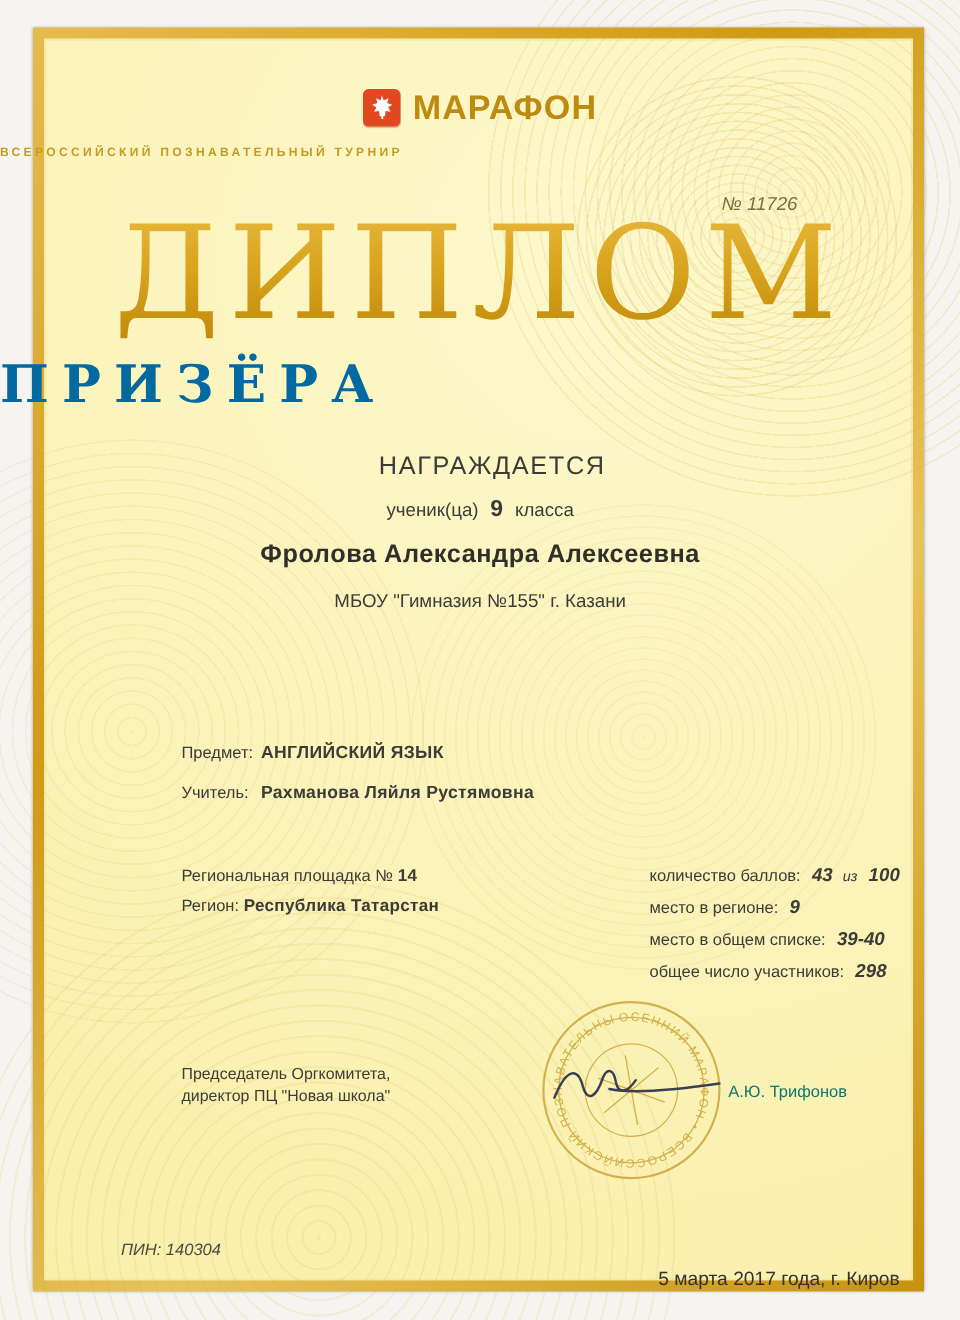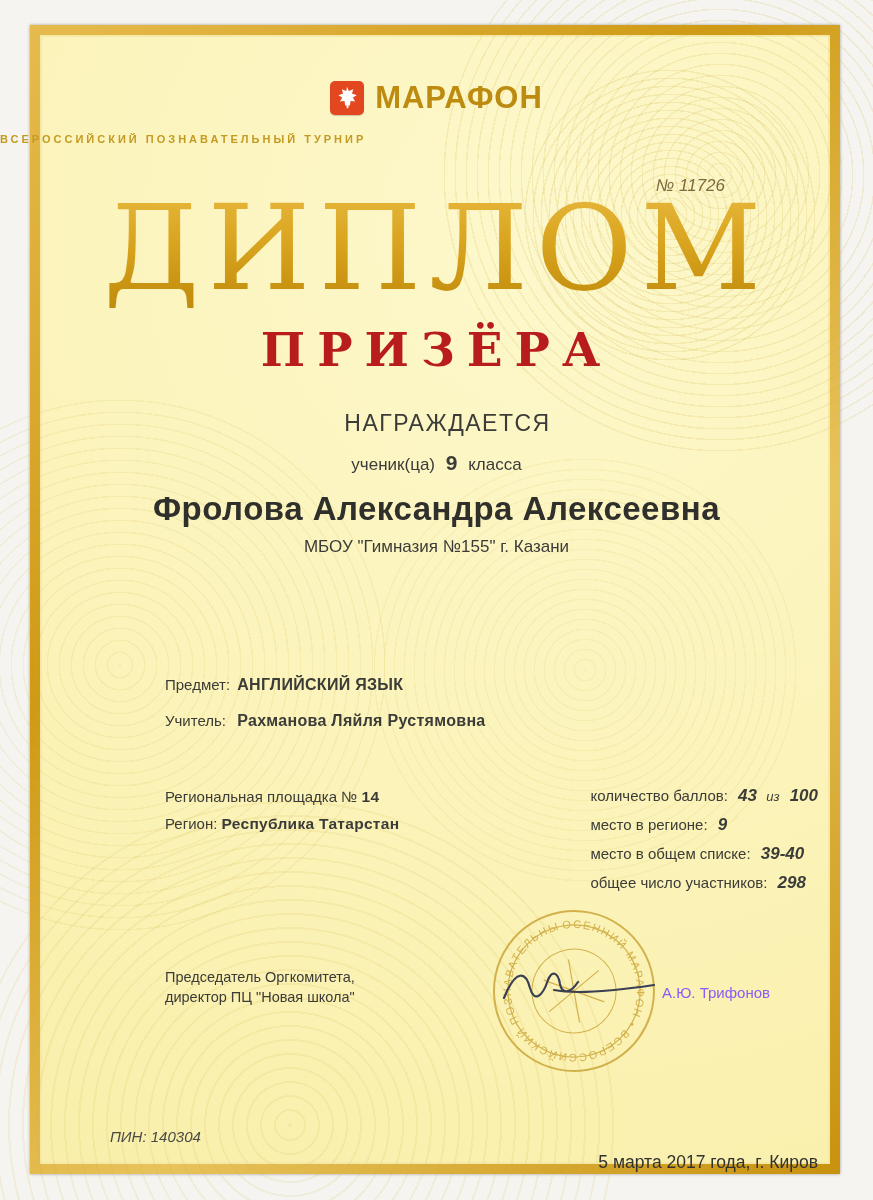--- a/index.html
+++ b/index.html
@@ -31,48 +31,48 @@
             align-items:center;justify-content:center;box-shadow:0 1px 1px rgba(0,0,0,.2);}
   .org-sub{position:absolute;top:133px;left:0;right:0;font-size:11px;
            font-weight:bold;letter-spacing:3px;color:#c49a22;}
   .doc-number{position:absolute;top:176px;right:148px;font-style:italic;font-size:17px;color:#7d6b3f;}
 
   .big-title{position:absolute;top:187px;left:0;right:0;text-align:center;
              font-family:"DejaVu Serif",serif;font-size:118px;line-height:1.05;letter-spacing:8px;
              background:linear-gradient(180deg,#e8b93f 0%,#d9a41e 45%,#c08a0b 100%);
              -webkit-background-clip:text;background-clip:text;color:transparent;
              -webkit-text-fill-color:transparent;}
-  .sub-title{position:absolute;top:322px;left:0;right:0;text-align:center;
+  .sub-title{position:absolute;top:322px;left:0;right:0;
              font-family:"DejaVu Serif",serif;font-weight:bold;font-size:47px;letter-spacing:12px;
-             color:#b91c1c;}
+             color:#0369a1;}
 
   .awarded{position:absolute;top:410px;left:0;right:0;text-align:center;font-size:23px;
            letter-spacing:1.5px;color:#3b3b38;padding-left:22px;}
   .student-line{position:absolute;top:451px;left:0;right:0;text-align:center;font-size:17px;}
   .student-line .grade{font-weight:bold;font-size:21px;padding:0 6px;}
   .student-name{position:absolute;top:490px;left:0;right:0;text-align:center;
-                font-size:33px;font-weight:bold;color:#2f2f2c;letter-spacing:.5px;}
+                font-size:23px;font-weight:bold;color:#2f2f2c;letter-spacing:.5px;}
   .school{position:absolute;top:537px;left:0;right:0;text-align:center;font-size:17px;}
 
   .field-row{position:absolute;left:165px;font-size:15px;}
   .field-row .lbl{display:inline-block;min-width:68px;}
   .field-row .val{font-weight:bold;font-size:16px;letter-spacing:.3px;text-align:right;}
   .row-subject{top:676px;}
   .row-teacher{top:712px;}
   .row-site{top:788px;}
   .row-region{top:815px;}
   .row-site .val,.row-region .val{font-size:15.5px;}
 
   .stats{position:absolute;right:55px;top:786px;display:flex;flex-direction:column;
          align-items:flex-start;gap:9px;font-size:15px;}
   .stats .val{font-weight:bold;font-style:italic;font-size:17px;margin-left:6px;}
   .stats .of{font-style:italic;font-size:13px;margin-left:5px;}
 
   .signer-role{position:absolute;left:165px;top:968px;font-size:14.5px;line-height:1.35;}
-  .signer-name{position:absolute;left:662px;top:984px;font-size:15px;color:#8b5cf6;}
+  .signer-name{position:absolute;left:662px;top:984px;font-size:15px;color:#0f766e;}
   .stamp{position:absolute;left:488px;top:905px;width:172px;height:172px;transform:rotate(-10deg);
          opacity:.8;pointer-events:none;}
   .autograph{position:absolute;left:492px;top:958px;width:172px;height:62px;}
 
   .pin{position:absolute;left:110px;top:1128px;font-style:italic;font-size:15px;color:#4a4a44;}
   .pin .lbl{font-style:italic;text-align:right;}
   .date-place{position:absolute;right:55px;top:1152px;font-size:17.5px;color:#33322d;}
 </style>
 </head>
 <body>

